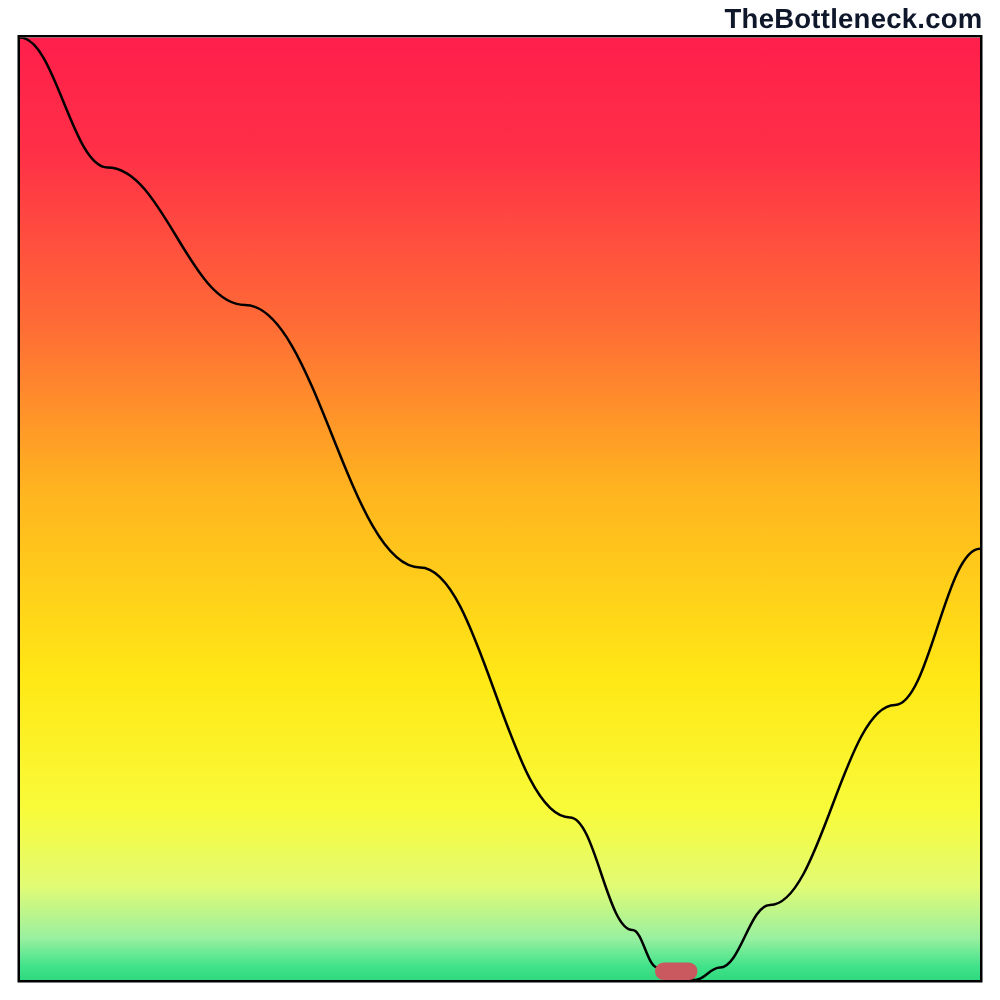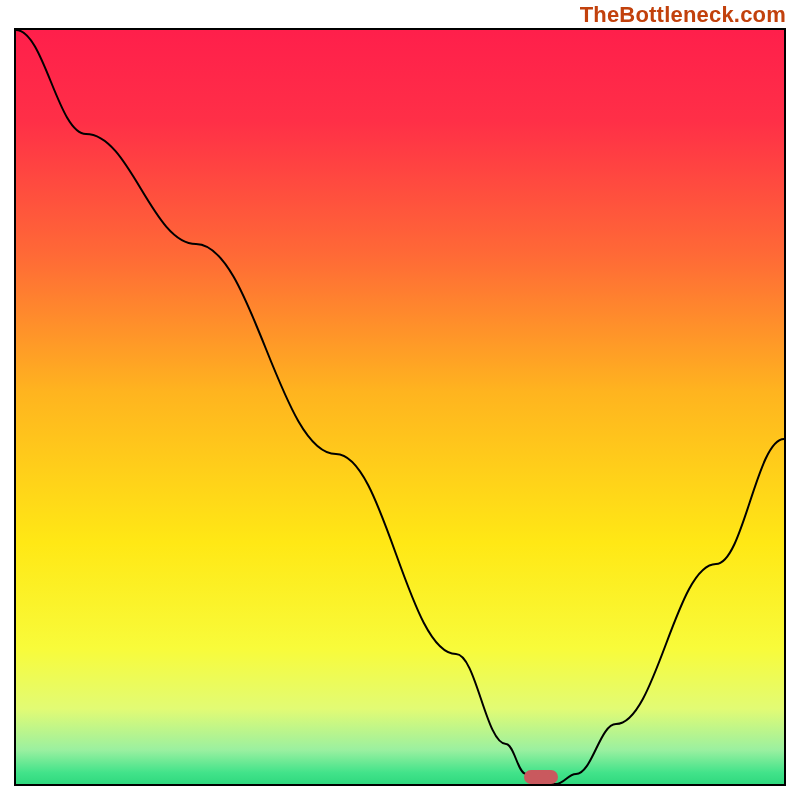--- a/index.html
+++ b/index.html
@@ -19,21 +19,21 @@
     height: 758px;
     border: 2px solid #000;
     box-sizing: border-box;
   }
   .watermark {
     position: absolute;
     top: 2px;
     right: 14px;
     font-size: 22px;
     font-weight: bold;
-    color: #c2410c;
+    color: #0f172a;
     letter-spacing: 0.2px;
   }
   svg {
     display: block;
   }
   .marker {
     position: absolute;
     width: 34px;
     height: 14px;
     border-radius: 7px;

